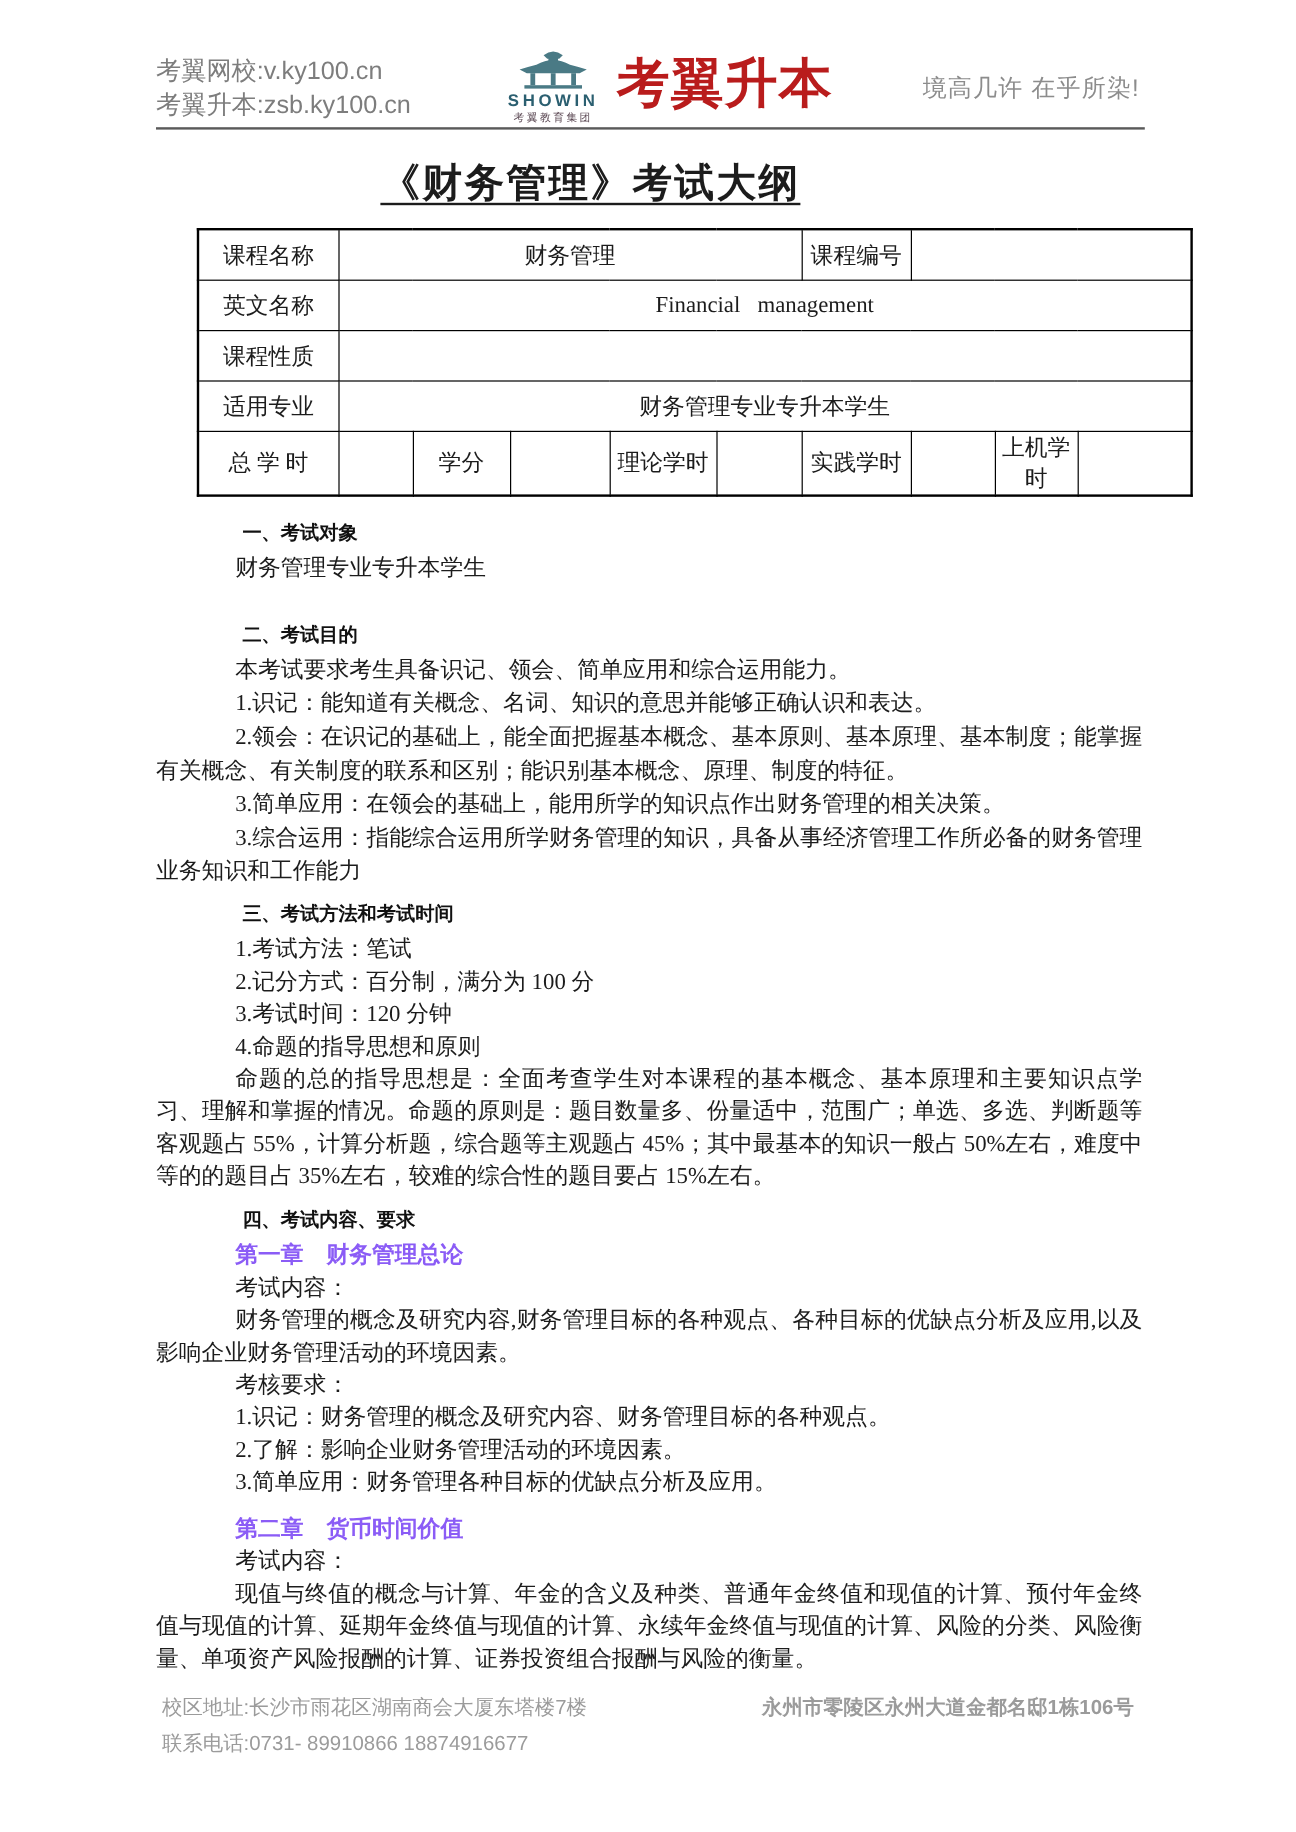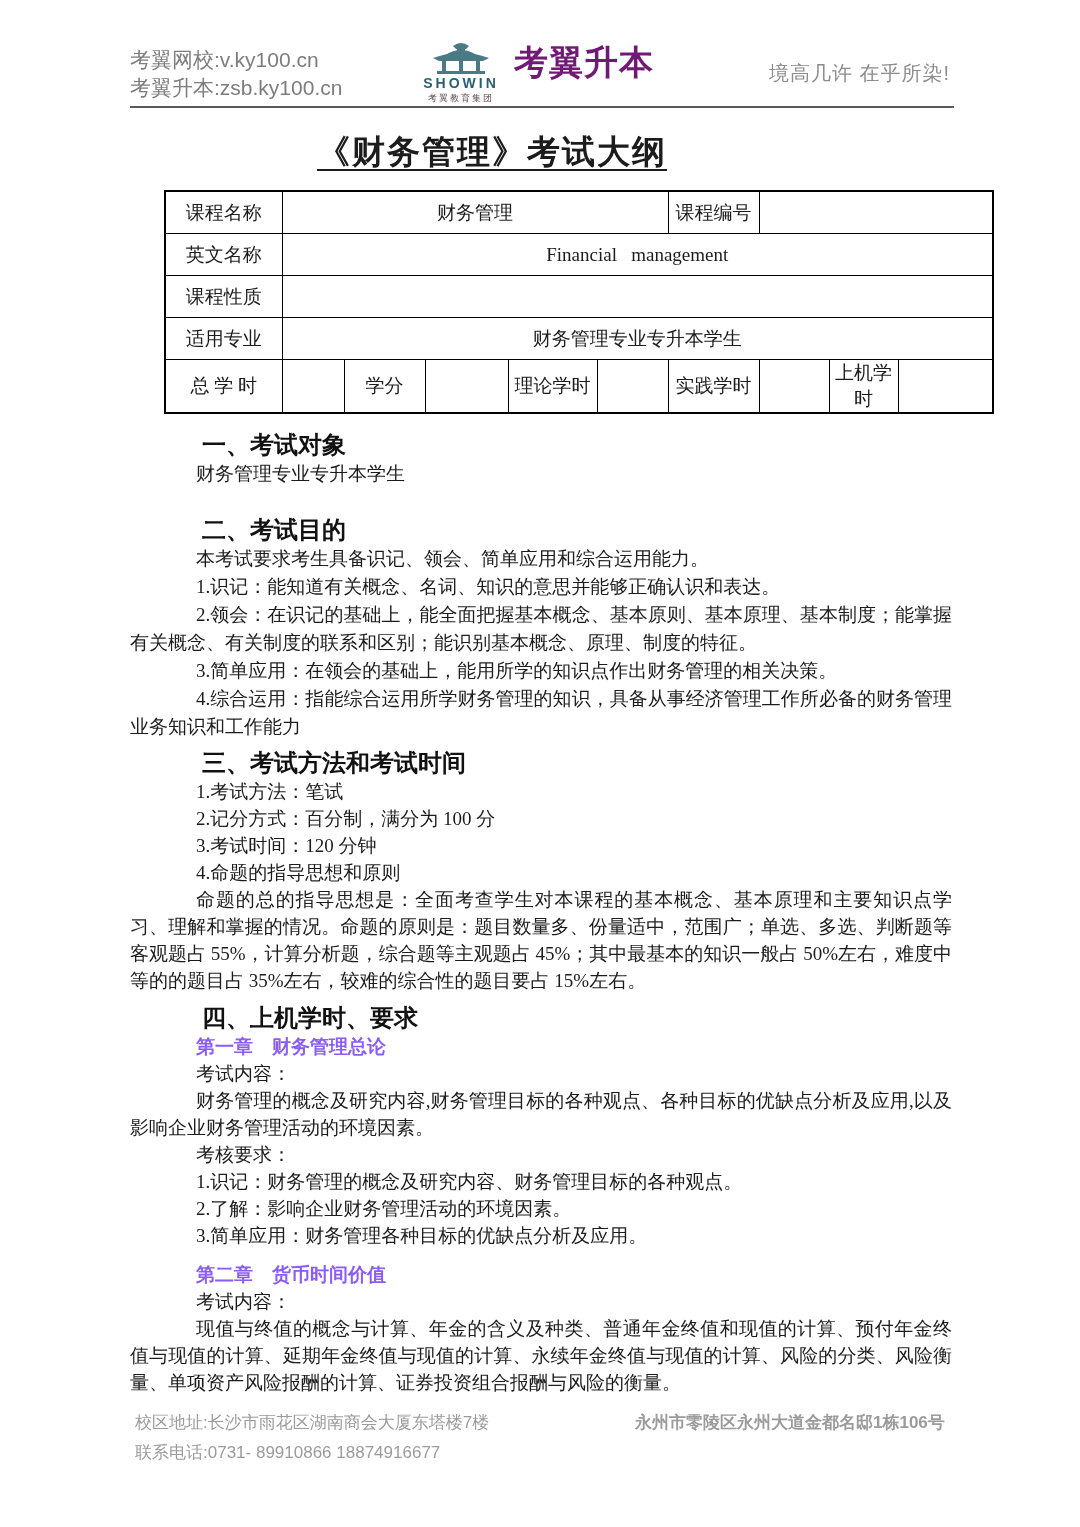--- a/index.html
+++ b/index.html
@@ -26,21 +26,21 @@
   .logo-showin{
     font-family:"Liberation Sans","DejaVu Sans",sans-serif;
     font-weight:bold;font-size:14px;letter-spacing:3px;color:#2b5f70;margin-top:1px;
   }
   .logo-group{
     font-family:"Liberation Sans","DejaVu Sans",sans-serif;
     font-size:9px;letter-spacing:2px;color:#5d4a55;margin-top:1px;
   }
   .logo-brand{
     font-family:"Liberation Sans","DejaVu Sans",sans-serif;
-    font-weight:bold;font-size:34px;letter-spacing:1px;color:#701a75;margin-left:10px;
+    font-weight:bold;font-size:44px;letter-spacing:1px;color:#b91c1c;margin-left:10px;
   }
   .slogan{
     position:absolute;right:130px;top:60px;
     font-family:"Liberation Sans","DejaVu Sans",sans-serif;
     font-size:20px;color:#8c8c8c;letter-spacing:1px;
   }
   .header-rule{
     position:absolute;left:130px;top:106px;width:824px;height:2px;background:#5a5a5a;
   }
   
@@ -67,21 +67,21 @@
   .cell-eng{text-align:left;padding-left:52px;font-size:19px;}
   
   .sec{position:absolute;left:130px;width:822px;}
   .sec1{top:430px;}
   .sec2{top:515px;}
   .sec3{top:748px;}
   .sec4{top:1003px;}
   .sec h2{
     margin:0 0 0 72px;
     font-family:"Liberation Sans","DejaVu Sans",sans-serif;
-    font-weight:bold;font-size:24px;line-height:30px;color:#111;
+    font-weight:bold;font-size:16px;line-height:30px;color:#111;
   }
   .sec h3{
     margin:0 0 0 66px;
     font-family:"Liberation Sans","DejaVu Sans",sans-serif;
     font-weight:bold;font-size:19px;line-height:28px;color:#8b5cf6;
   }
   .sec p{
     margin:0;font-size:19px;line-height:28px;
     text-indent:66px;text-align:justify;color:#1c1c1c;
   }
@@ -182,34 +182,34 @@
     <h2>一、考试对象</h2>
     <p>财务管理专业专升本学生</p>
   </div>
 
   <div class="sec sec2">
     <h2>二、考试目的</h2>
     <p>本考试要求考生具备识记、领会、简单应用和综合运用能力。</p>
     <p>1.识记：能知道有关概念、名词、知识的意思并能够正确认识和表达。</p>
     <p>2.领会：在识记的基础上，能全面把握基本概念、基本原则、基本原理、基本制度；能掌握有关概念、有关制度的联系和区别；能识别基本概念、原理、制度的特征。</p>
     <p>3.简单应用：在领会的基础上，能用所学的知识点作出财务管理的相关决策。</p>
-    <p>4.综合运用：指能综合运用所学财务管理的知识，具备从事经济管理工作所必备的财务管理业务知识和工作能力</p>
+    <p>3.综合运用：指能综合运用所学财务管理的知识，具备从事经济管理工作所必备的财务管理业务知识和工作能力</p>
   </div>
 
   <div class="sec sec3">
     <h2>三、考试方法和考试时间</h2>
     <p>1.考试方法：笔试</p>
     <p>2.记分方式：百分制，满分为 100 分</p>
     <p>3.考试时间：120 分钟</p>
     <p>4.命题的指导思想和原则</p>
     <p>命题的总的指导思想是：全面考查学生对本课程的基本概念、基本原理和主要知识点学习、理解和掌握的情况。命题的原则是：题目数量多、份量适中，范围广；单选、多选、判断题等客观题占 55%，计算分析题，综合题等主观题占 45%；其中最基本的知识一般占 50%左右，难度中等的的题目占 35%左右，较难的综合性的题目要占 15%左右。</p>
   </div>
 
   <div class="sec sec4">
-    <h2>四、上机学时、要求</h2>
+    <h2>四、考试内容、要求</h2>
     <h3>第一章　财务管理总论</h3>
     <p>考试内容：</p>
     <p>财务管理的概念及研究内容,财务管理目标的各种观点、各种目标的优缺点分析及应用,以及影响企业财务管理活动的环境因素。</p>
     <p>考核要求：</p>
     <p>1.识记：财务管理的概念及研究内容、财务管理目标的各种观点。</p>
     <p>2.了解：影响企业财务管理活动的环境因素。</p>
     <p>3.简单应用：财务管理各种目标的优缺点分析及应用。</p>
     <h3 class="ch2-title">第二章　货币时间价值</h3>
     <p>考试内容：</p>
     <p>现值与终值的概念与计算、年金的含义及种类、普通年金终值和现值的计算、预付年金终值与现值的计算、延期年金终值与现值的计算、永续年金终值与现值的计算、风险的分类、风险衡量、单项资产风险报酬的计算、证券投资组合报酬与风险的衡量。</p>

